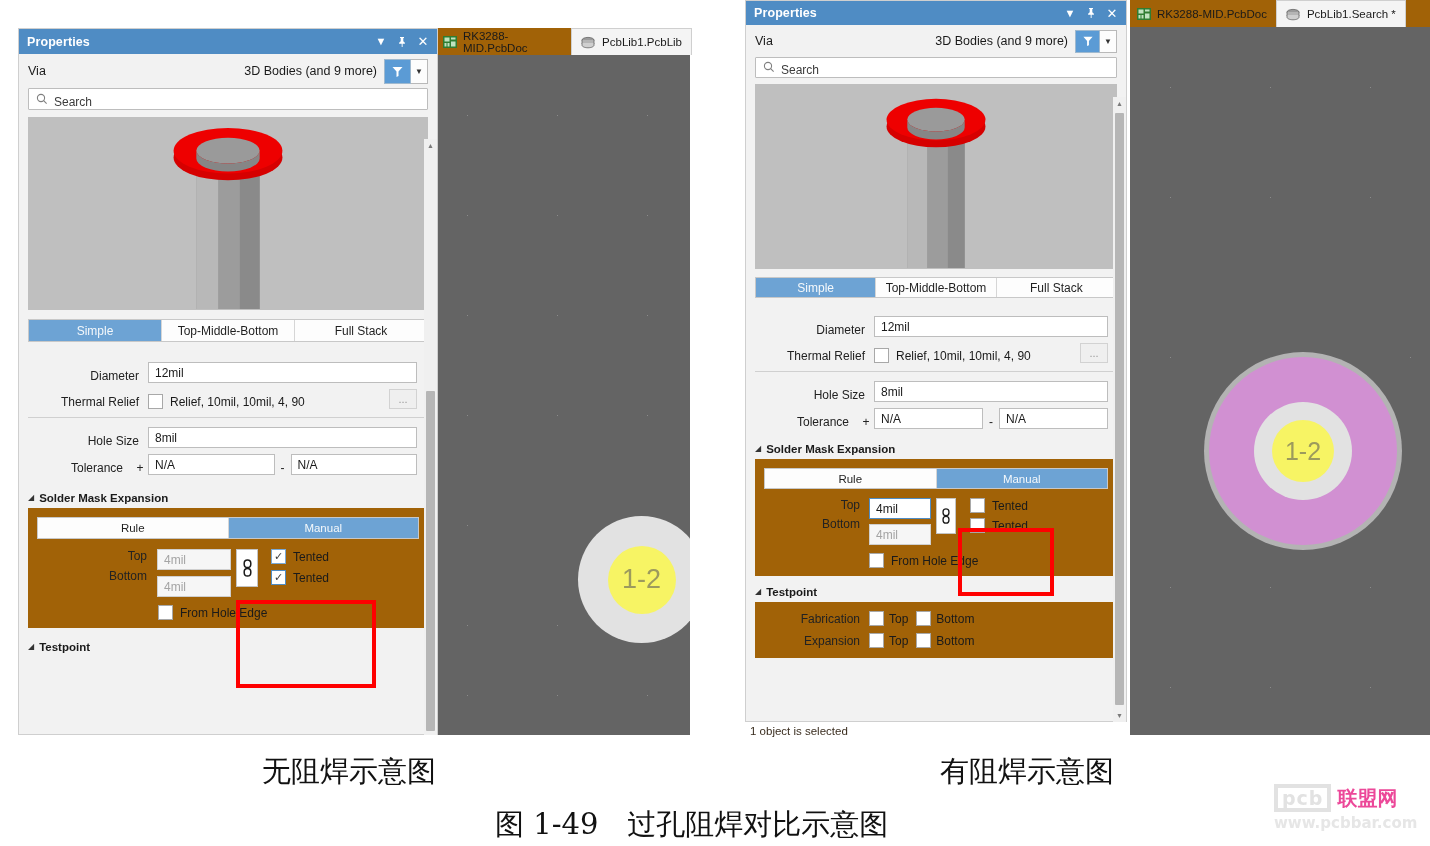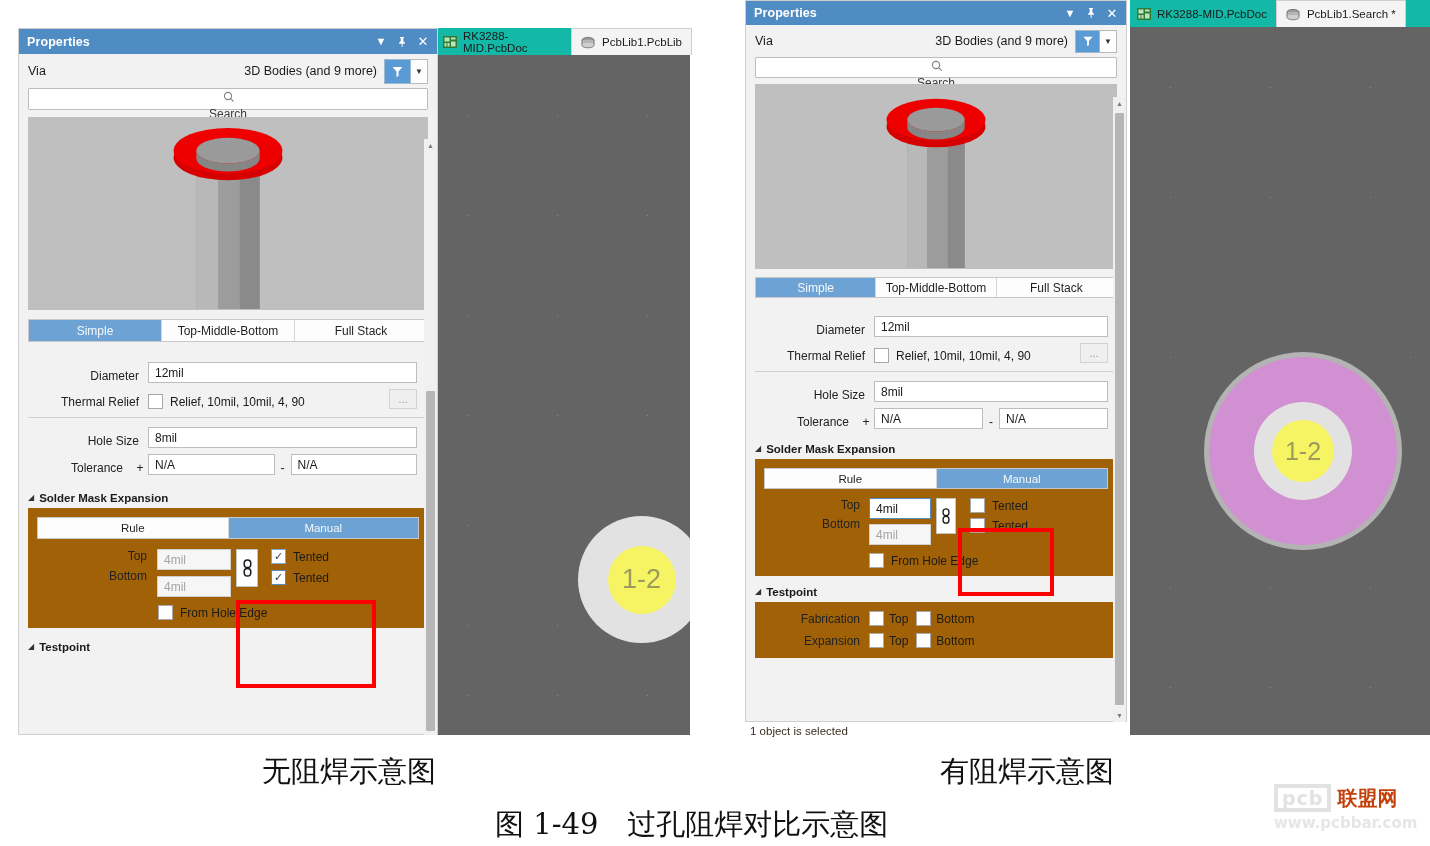--- a/index.html
+++ b/index.html
@@ -31,21 +31,21 @@
     display:flex;align-items:center;justify-content:center;box-sizing:border-box;
   }
   .funnel-drop{
     width:17px;height:25px;background:#fdfdfd;border:1px solid #b9b9b9;border-left:none;
     display:flex;align-items:center;justify-content:center;box-sizing:border-box;
     font-size:8px;color:#333;
   }
 
   .search-box{
     margin:0 9px;height:22px;background:#ffffff;border:1px solid #bdbdbd;
-    display:flex;align-items:center;box-sizing:border-box;border-radius:1px;flex-direction:column;
+    display:flex;align-items:flex-end;box-sizing:border-box;border-radius:1px;
   }
   .search-box .mag{margin:0 6px 0 7px;opacity:.75;}
   .search-box .sph{font-size:12px;color:#3b3b3b;}
 
   .preview3d{
     margin:7px 9px 0 9px;background:#bfbfbf;position:relative;overflow:hidden;
     border:1px solid #bfbfbf;box-sizing:border-box;
   }
 
   
@@ -93,21 +93,21 @@
     display:flex;align-items:center;justify-content:center;margin:0 5px;flex:none;
   }
   .redbox{position:absolute;border:4px solid #ff0000;box-sizing:border-box;}
 
   
   .vscroll{position:absolute;background:#f0f0f0;width:13px;}
   .vscroll .thumb{position:absolute;left:2px;width:9px;background:#b6b6b6;border-radius:1px;}
   .vscroll .arr{position:absolute;left:0;width:13px;height:13px;display:flex;align-items:center;justify-content:center;font-size:7px;color:#7b7b7b;}
 
   
-  .doctabs{position:absolute;display:flex;align-items:flex-end;background:#14b8a6;box-sizing:border-box;}
+  .doctabs{position:absolute;display:flex;align-items:flex-end;background:#a16207;box-sizing:border-box;}
   .dtab{display:flex;align-items:center;height:100%;padding:0 9px;font-size:11.5px;color:#1a1a1a;box-sizing:border-box;}
   .dtab.active{background:#f4f4f4;border:1px solid #cfcfcf;border-bottom:none;}
   .dtab .ic{margin-right:6px;display:inline-flex;}
 
   .canvas{position:absolute;background:#646464;overflow:hidden;}
   .dot{position:absolute;width:1px;height:1px;background:#8b8b8b;}
 
   .via{position:absolute;border-radius:50%;display:flex;align-items:center;justify-content:center;}
   .via-num{font-family:"Liberation Sans",sans-serif;color:#9c9a5d;font-weight:normal;}
 
@@ -115,21 +115,21 @@
 
   .caption{position:absolute;font-family:"DejaVu Serif","Liberation Serif",serif;color:#111;}
 
   
   .wm{position:absolute;opacity:1;}
   .wm-top{display:flex;align-items:center;}
   .wm-pcb{
     border:4px solid #e2e2e2;color:#e2e2e2;font-weight:bold;font-size:19px;
     padding:0 4px;letter-spacing:1px;font-family:"DejaVu Sans",sans-serif;line-height:20px;
   }
-  .wm-cn{color:#c2410c;font-size:20px;font-weight:bold;margin-left:6px;font-family:"DejaVu Sans",sans-serif;}
+  .wm-cn{color:#ec4899;font-size:20px;font-weight:bold;margin-left:6px;font-family:"DejaVu Sans",sans-serif;}
   .wm-url{color:#e6e6e6;font-size:15px;font-weight:bold;font-family:"DejaVu Sans",sans-serif;margin-top:2px;}
 </style>
 </head>
 <body>
 
 <div class="doctabs" style="left:437px;top:28px;width:255px;height:27px;">
   <div class="dtab" style="padding-left:6px;">
     <span class="ic">
       <svg width="14" height="12" viewBox="0 0 14 12">
           <rect x="0" y="0" width="14" height="12" fill="#2f7d32"></rect>

